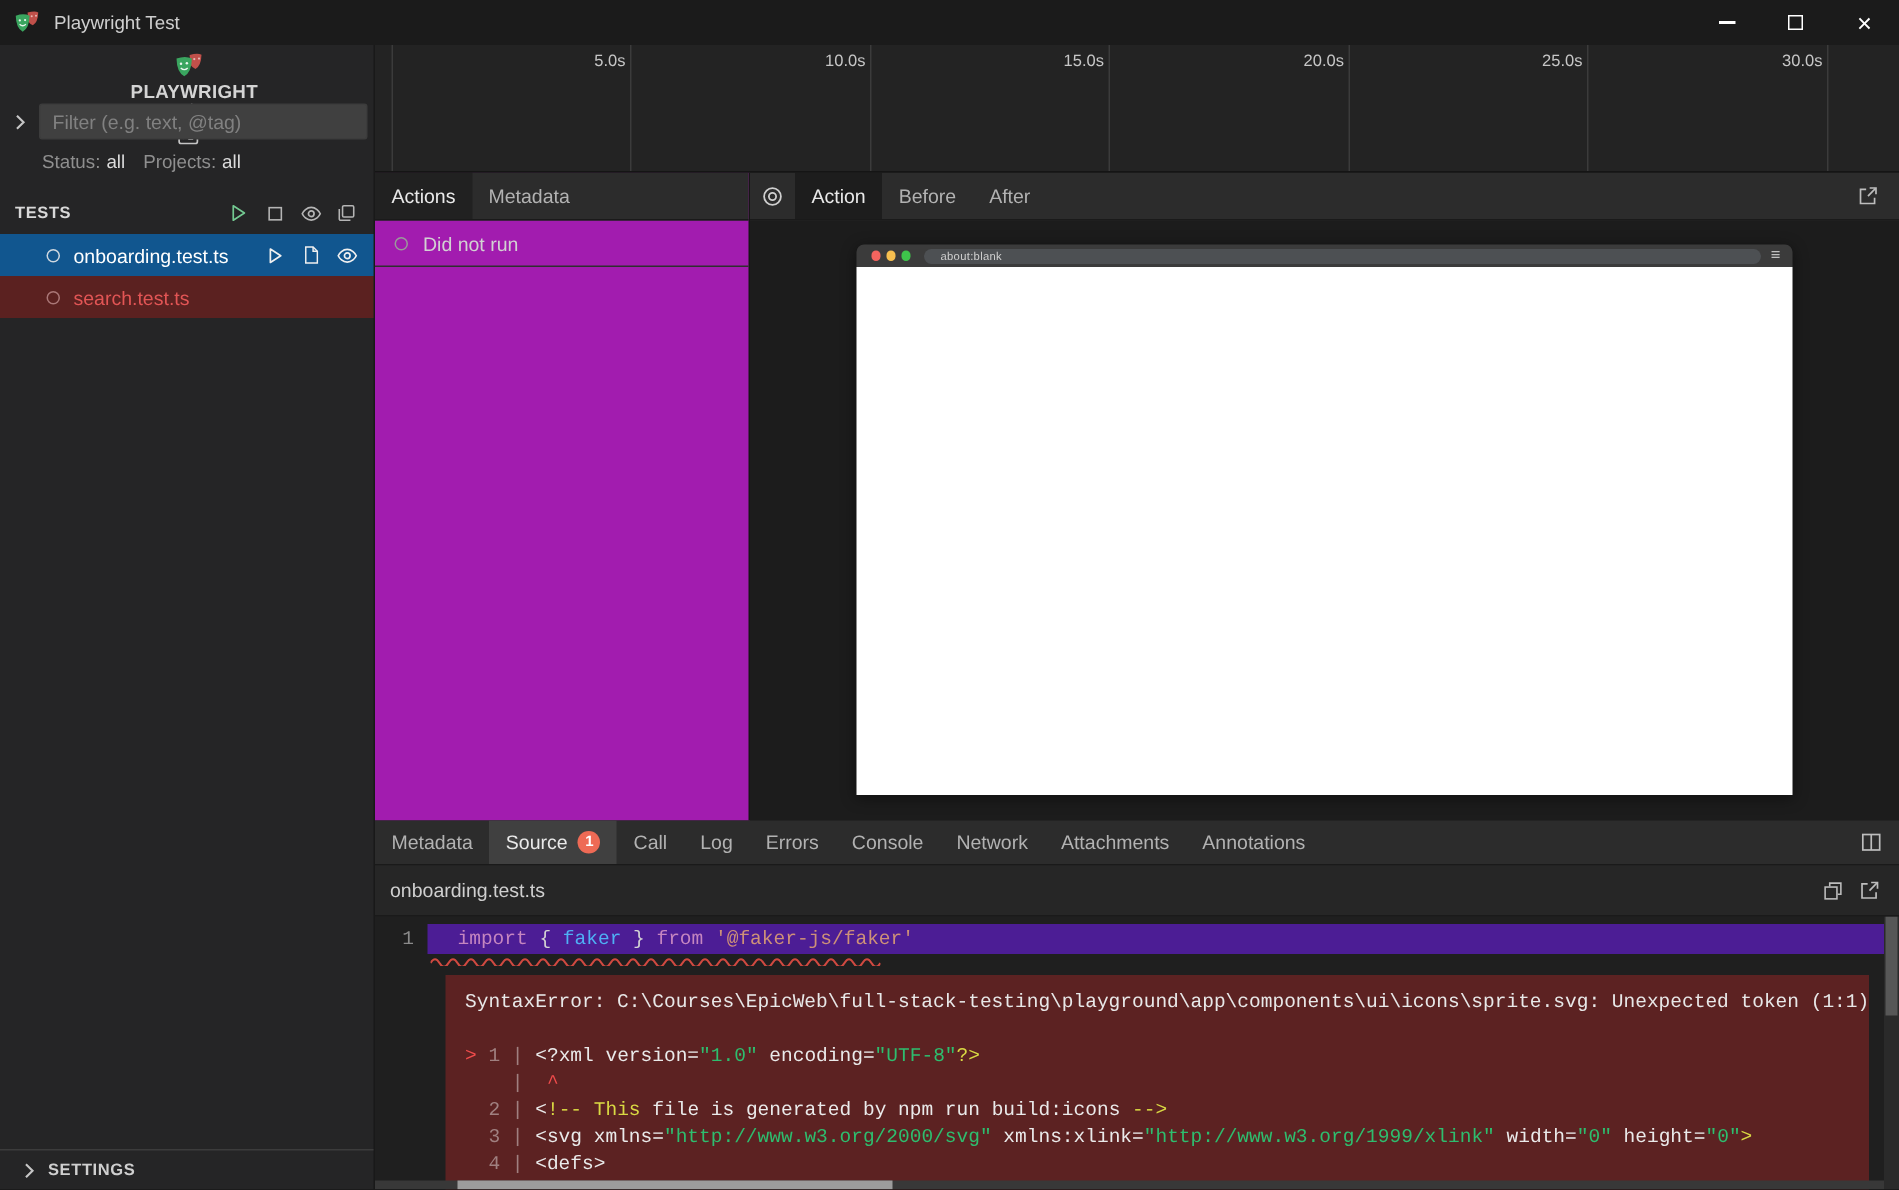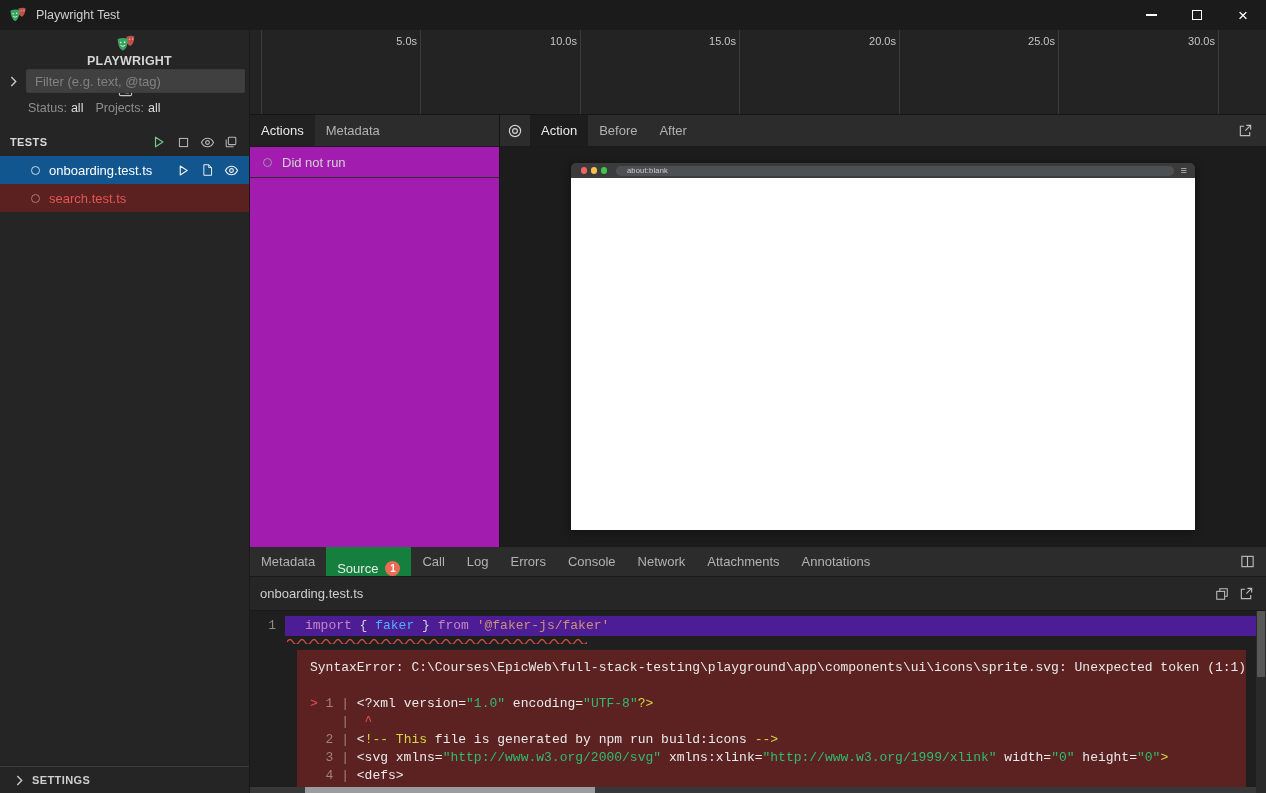--- a/index.html
+++ b/index.html
@@ -76,21 +76,21 @@
   .browser-chrome { height:15px; background:#3b3b3b; border-radius:5px 5px 0 0; display:flex; align-items:center; padding:0 6px; }
   .traffic { width:6.5px; height:6.5px; border-radius:50%; margin-left:3.5px; }
   .addr-bar { flex:1; height:10px; margin:0 7px 0 9px; background:#4d5053; border-radius:5px; display:flex; align-items:center; padding-left:11px; }
   .addr-text { font-size:7.5px; color:#cfcfcf; letter-spacing:.2px; }
   .hamburger { font-size:11px; color:#c0c0c0; line-height:1; margin-right:2px; }
   .browser-page { height:352px; background:#fff; }
 
   
   .bottom { flex:1; display:flex; flex-direction:column; min-height:0; }
   .bottom .tabbar { height:30px; flex:0 0 30px; }
-  .bottom .tab.selected { background:#15803d;align-items:flex-end; }
+  .bottom .tab.selected { background:#404040; }
   .badge { margin-left:7px; min-width:15px; height:15px; border-radius:8px; background:#ee6a55; color:#fff;
            font-size:10px; font-weight:bold; display:flex; align-items:center; justify-content:center; padding:0 4px; }
   .file-toolbar { height:34px; flex:0 0 34px; background:#262626; border-bottom:1px solid #1a1a1a;
                   display:flex; align-items:center; padding:0 8px; font-size:13px; color:#cfcfcf; }
   .file-toolbar .name { margin-left:2px; }
   .file-toolbar .tool-spacer { flex:1; }
 
   .source-area { flex:1; position:relative; background:#1f1f1f; overflow:hidden;
                  font-family:"Liberation Mono","DejaVu Sans Mono",monospace; font-size:13px; }
   .code-line { display:flex; height:20px; line-height:20px; margin-top:5px; }

